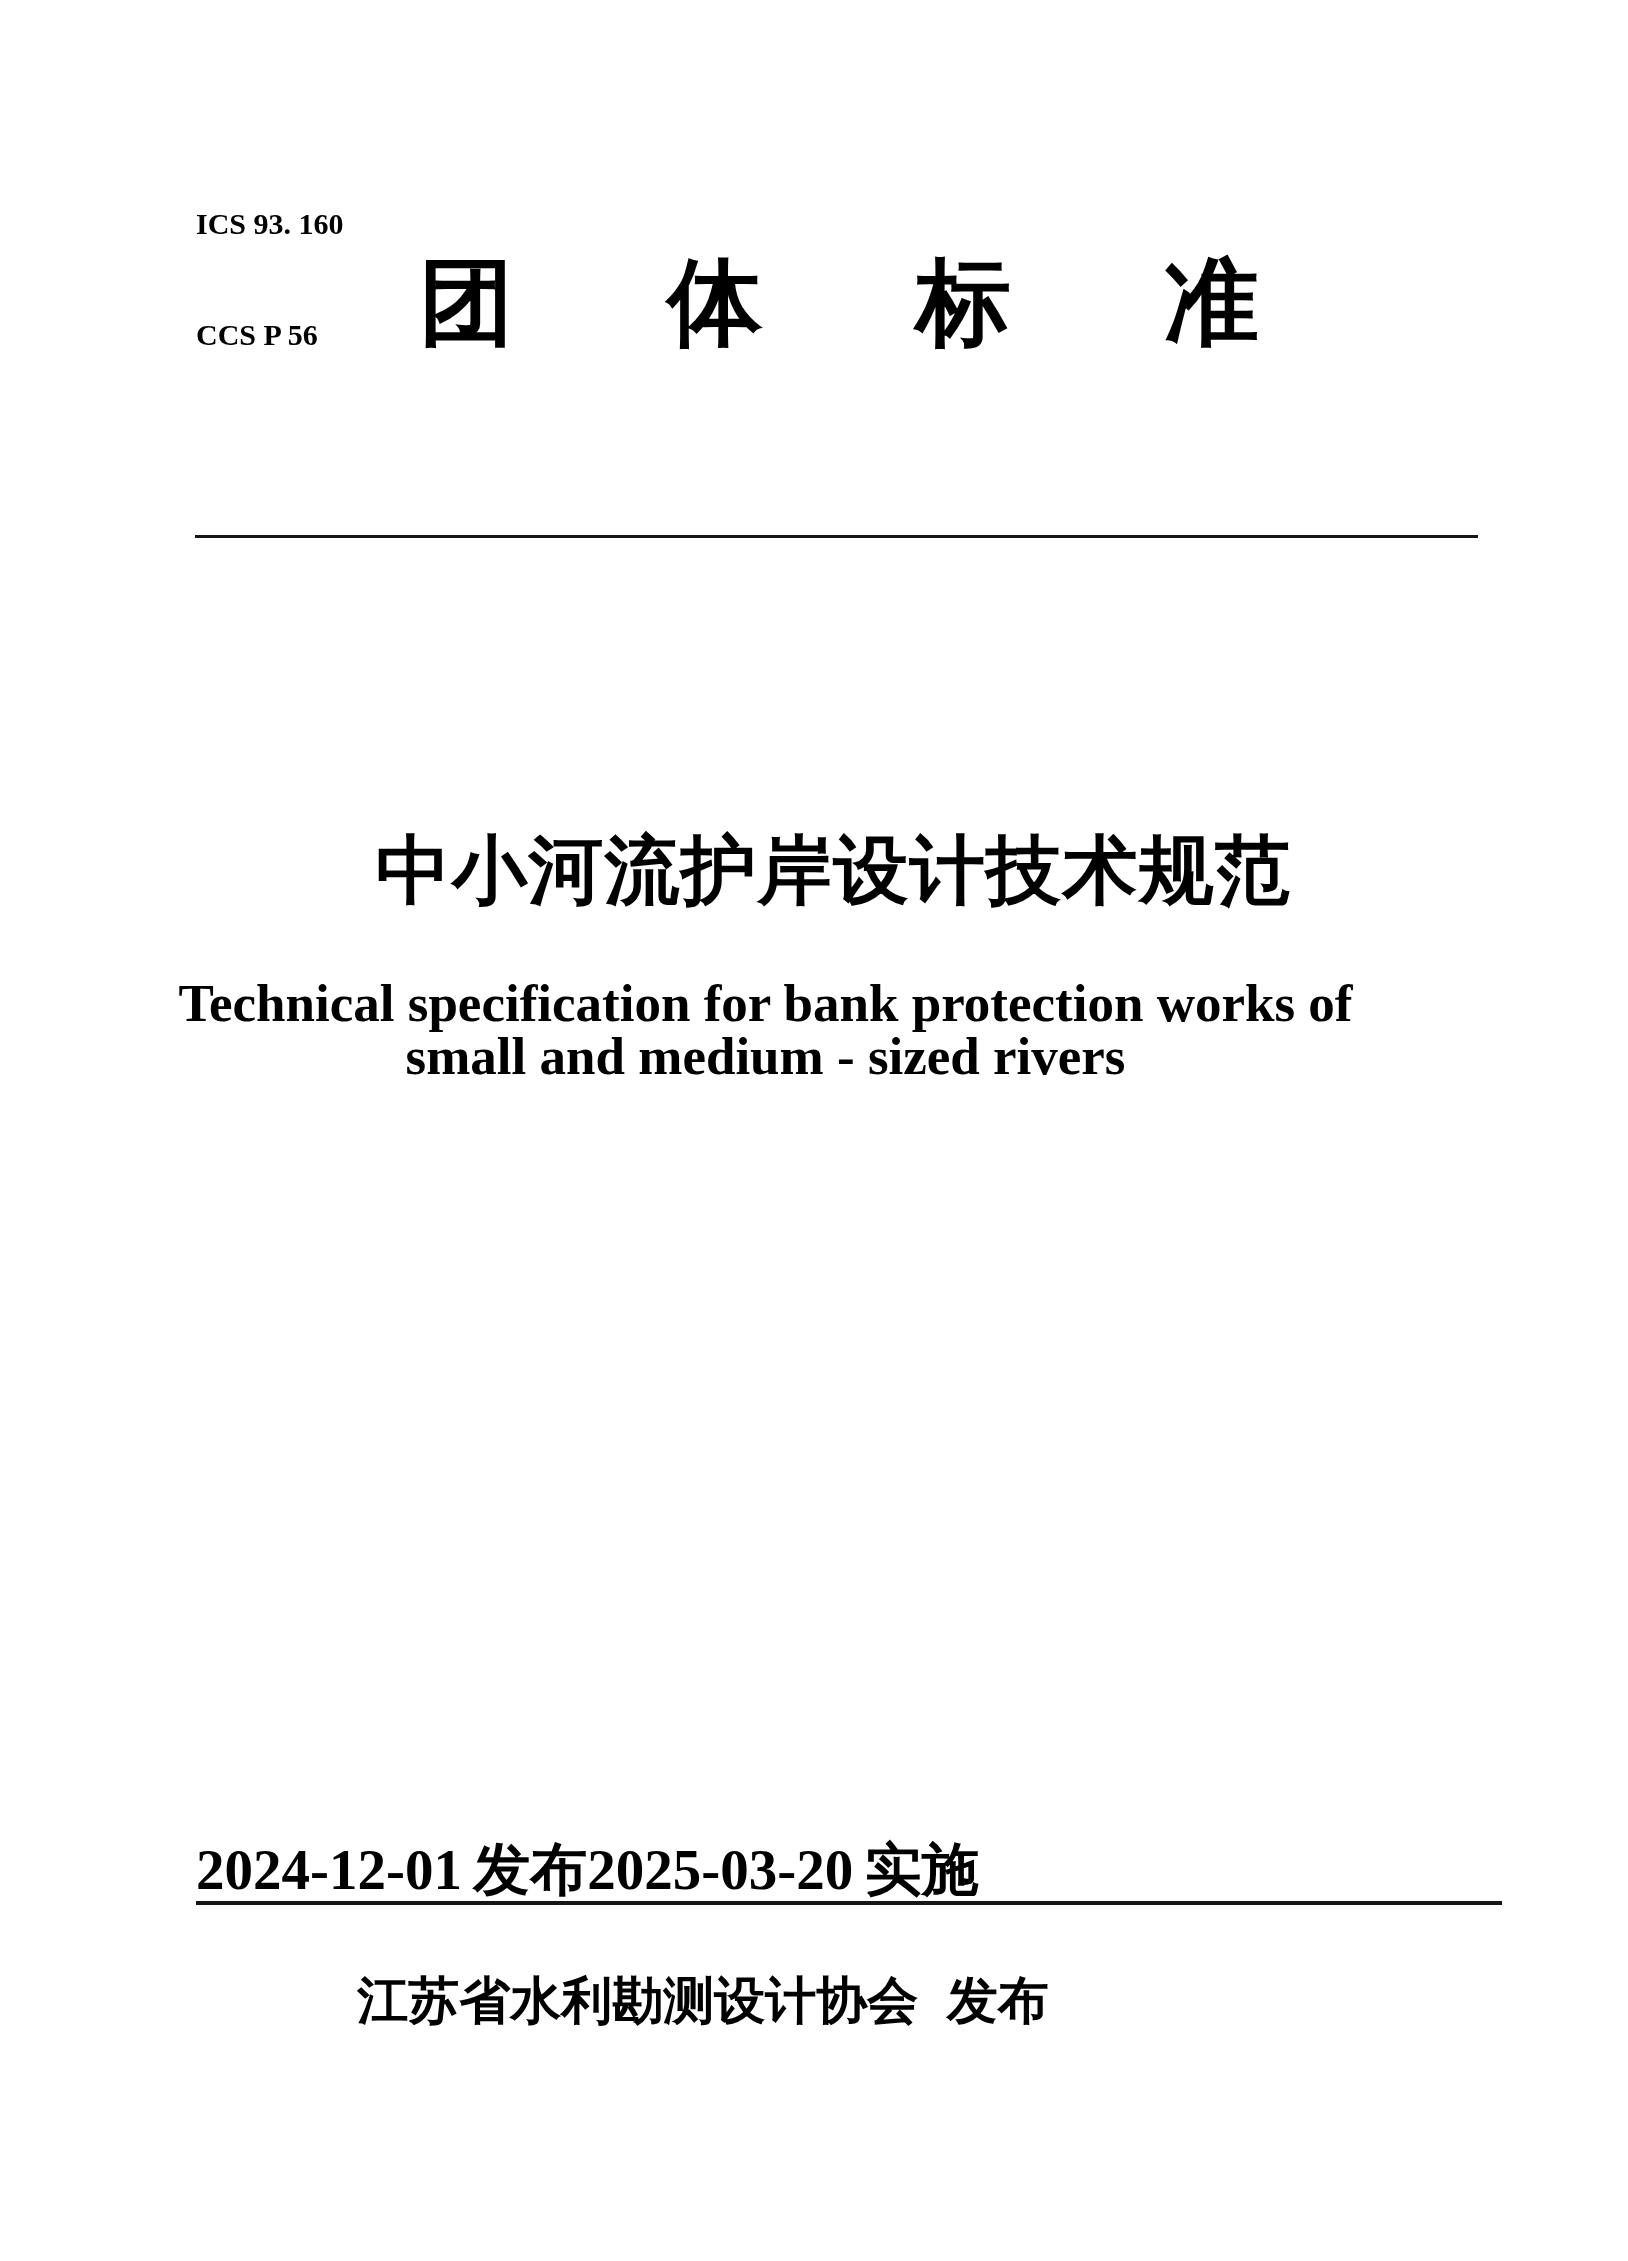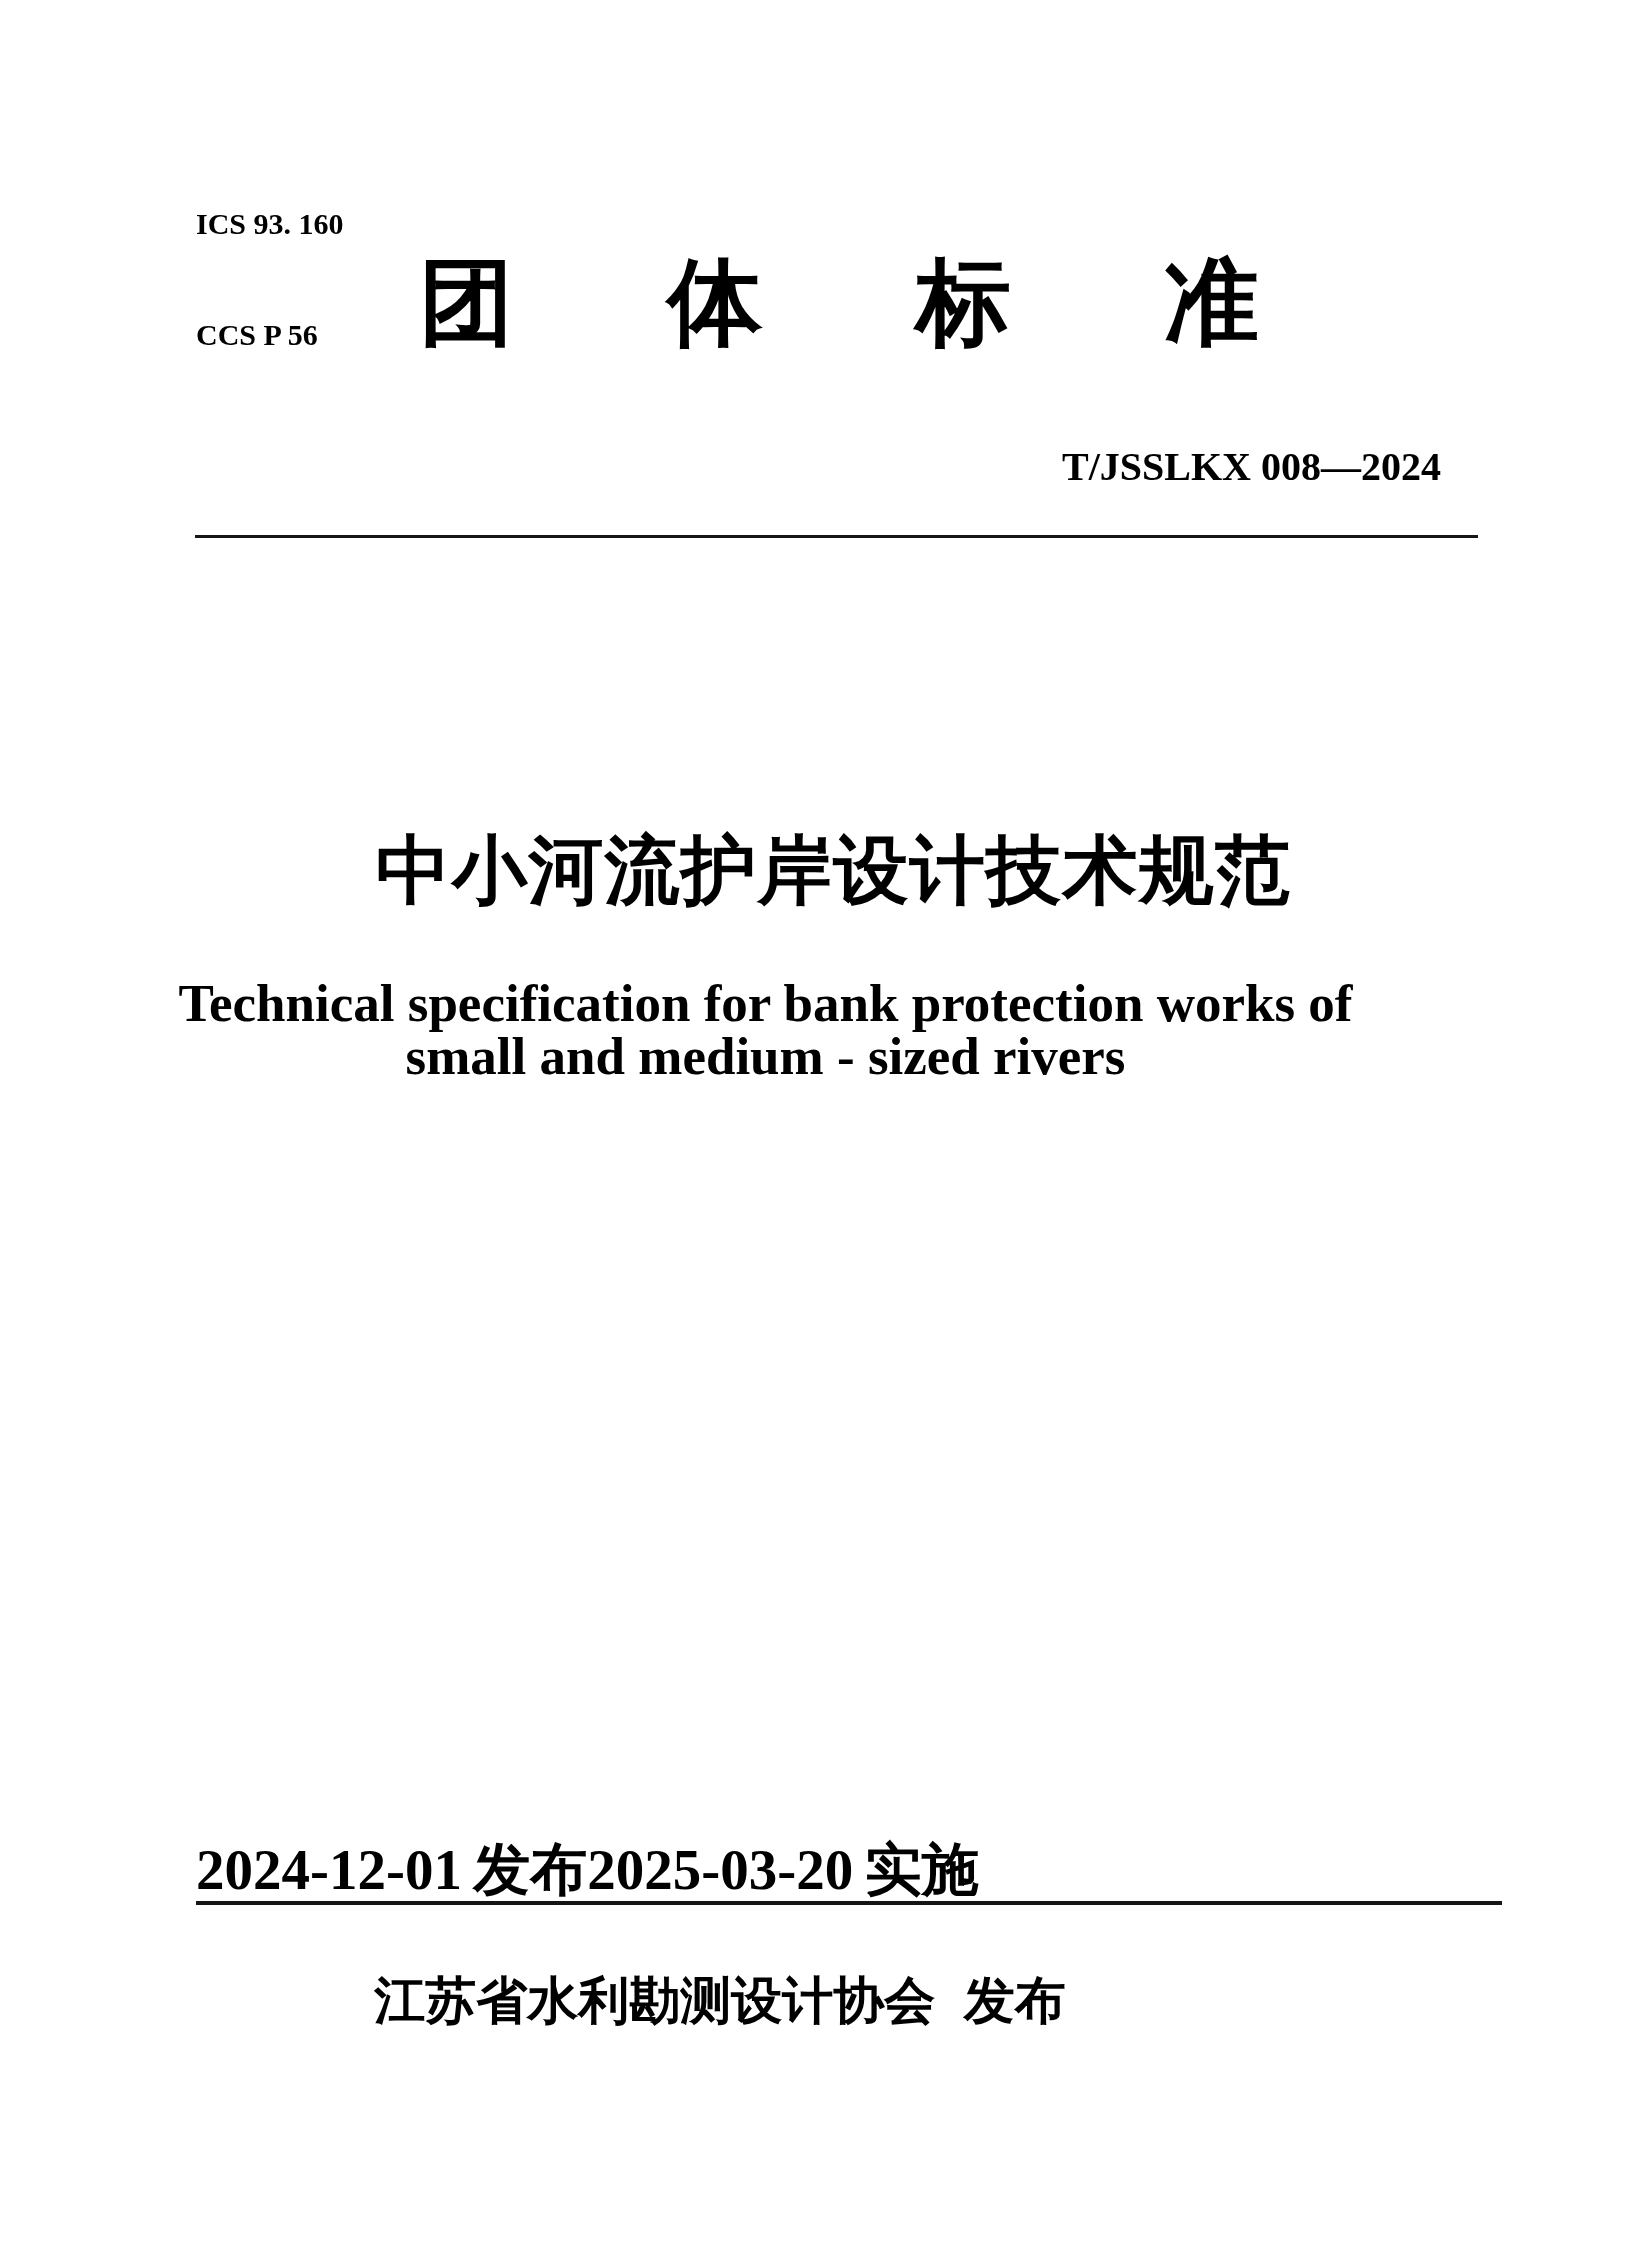--- a/index.html
+++ b/index.html
@@ -110,21 +110,20 @@
 
   .publisher-row {
     left: 0;
     top: 1975px;
     width: 1406px;
     text-align: center;
     font-family: "Liberation Serif", serif;
     font-weight: bold;
     font-size: 51px;
     line-height: 53px;
-    margin-left: 17px;
   }
   .publisher-action {
     margin-left: 28.4px;
   }
 </style>
 </head>
 <body>
 
 <div id="page">
 
@@ -133,21 +132,20 @@
     <div>CCS P 56</div>
   </div>
 
   <div class="abs std-type">
       <span>团</span>
       <span>体</span>
       <span>标</span>
       <span>准</span>
     </div>
 
-  <div class="abs std-number">T/JSSLKX 008—2024</div>
 
   <div class="abs rule-top"></div>
 
   <div class="abs title-zh">中小河流护岸设计技术规范</div>
 
   <div class="abs title-en">
     <div>Technical specification for bank protection works of</div>
     <div>small and medium - sized rivers</div>
   </div>
 

